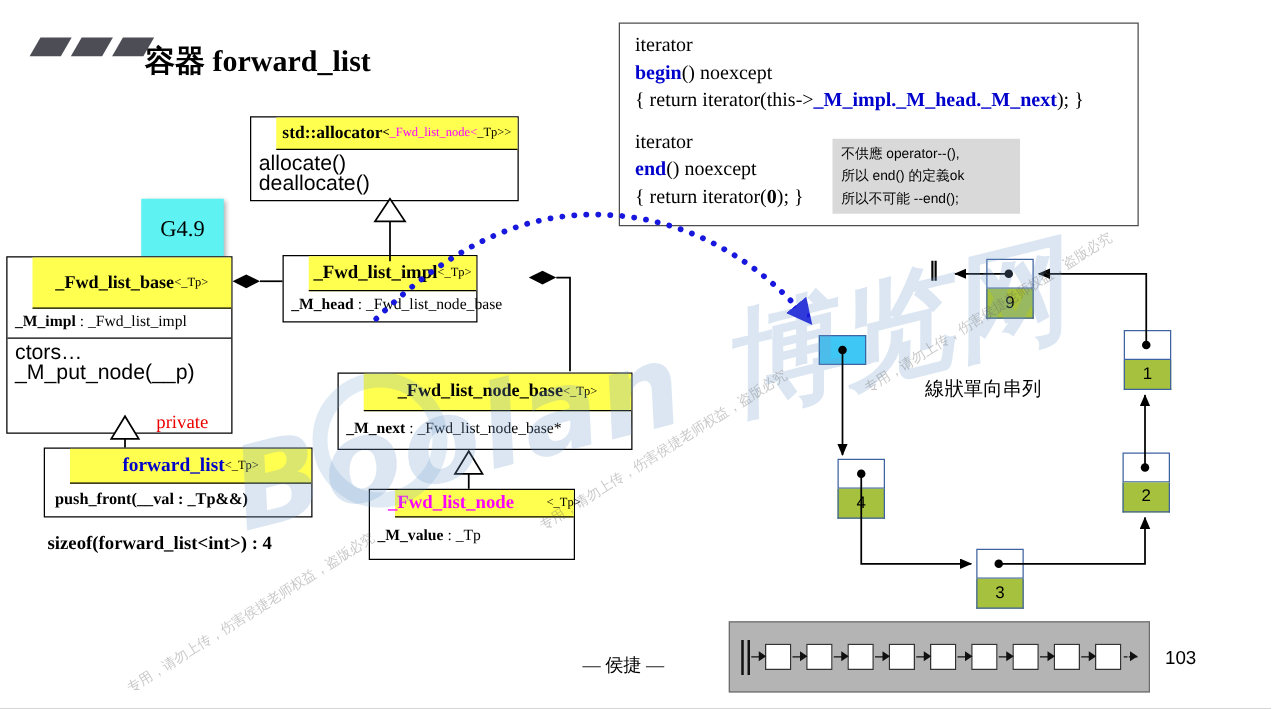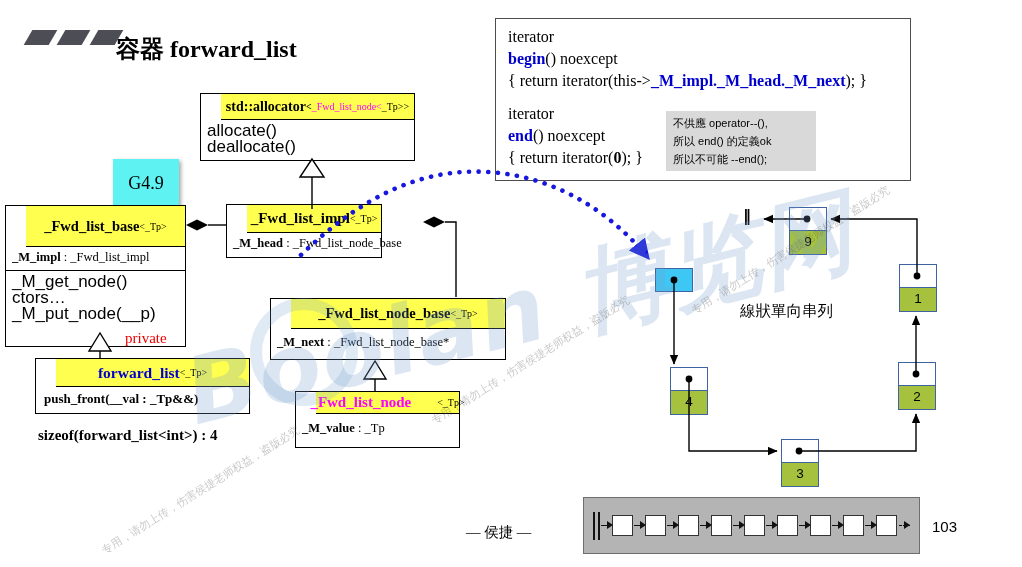--- a/index.html
+++ b/index.html
@@ -116,21 +116,20 @@
     </div>
   </div>
 
   <div class="uml" style="left:5px;top:205px;width:181px;">
     <div class="hdr" style="height:41px;font-size:14.5px;">
         <span>_Fwd_list_base</span>
         <span class="tp">&lt;_Tp&gt;</span>
       </div>
     <div class="sec" style="height:24px;"><span class="attr-name">_M_impl</span><span> : _Fwd_list_impl</span></div>
     <div class="sec methods" style="height:75px;">
-      <div>_M_get_node()</div>
       <div>ctors…</div>
       <div>_M_put_node(__p)</div>
     </div>
   </div>
 
   <div class="uml" style="left:226px;top:204px;width:156px;">
     <div class="hdr" style="height:28px;font-size:15px;">
         <span>_Fwd_list_impl</span>
         <span class="tp">&lt;_Tp&gt;</span>
       </div>

